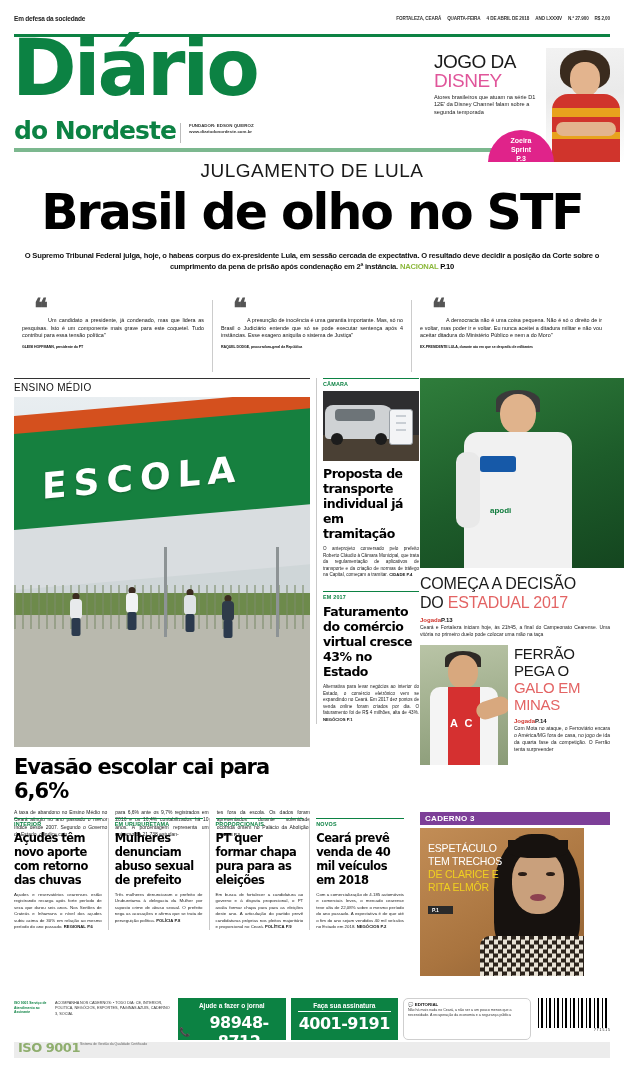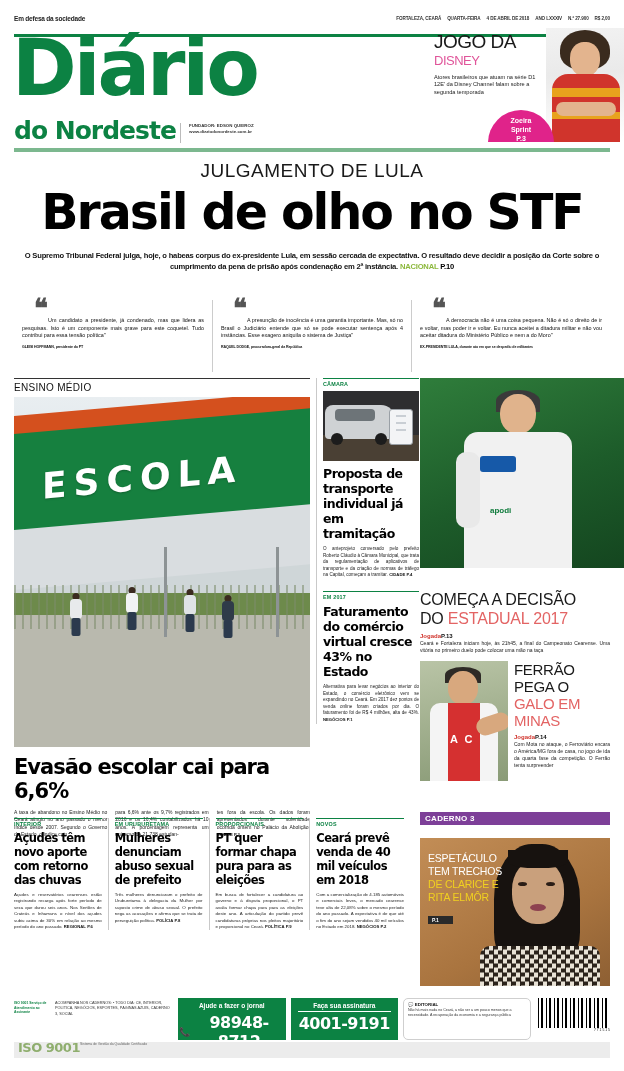--- a/index.html
+++ b/index.html
@@ -37,28 +37,28 @@
   }
   .founder{
     position:absolute;left:180px;top:99px;width:140px;
     font-size:4.4px;line-height:6px;color:#333;font-weight:700;
     border-left:1px solid #bbb;padding-left:8px;height:20px;
   }
   .mh-rule-bottom{position:absolute;left:14px;top:124px;width:596px;height:4px;background:#7cb88f;}
 
   
   .promo{
-    position:absolute;right:0;top:4px;width:198px;height:114px;overflow:hidden;
+    position:absolute;right:0;top:24px;width:198px;height:114px;overflow:hidden;
   }
   .promo-kicker{
     position:absolute;left:8px;top:4px;font-size:19px;line-height:20px;
     font-family:"Liberation Sans", sans-serif;font-weight:400;color:#1a1a1a;letter-spacing:-0.5px;
   }
   .promo-brand{
-    position:absolute;left:8px;top:23px;font-size:13px;line-height:20px;
+    position:absolute;left:8px;top:23px;font-size:19px;line-height:20px;
     font-weight:400;color:#e0559a;letter-spacing:-0.5px;
   }
   .promo-text{
     position:absolute;left:8px;top:46px;width:112px;font-size:5.6px;line-height:7.4px;color:#222;
   }
   .promo-circle{
     position:absolute;left:62px;top:82px;width:66px;height:66px;border-radius:50%;
     background:#e0238a;color:#fff;text-align:center;
     font-size:7px;line-height:9px;font-weight:700;padding-top:6px;box-sizing:border-box;
   }
@@ -169,21 +169,21 @@
   .ctp-bg{position:absolute;inset:0;background:linear-gradient(160deg,#2f7d3b 0%,#1d5c2a 55%,#14451f 100%);}
   .ctp-man{position:absolute;left:36px;top:16px;width:120px;height:178px;}
   .ctp-head{position:absolute;left:44px;top:0;width:36px;height:40px;border-radius:48%;background:#e0b38c;}
   .ctp-hair{position:absolute;left:40px;top:-4px;width:44px;height:22px;border-radius:50% 50% 0 0;background:#3a3a3a;}
   .ctp-body{position:absolute;left:8px;top:38px;width:108px;height:140px;background:#f1f1f1;border-radius:14px 14px 0 0;}
   .ctp-badge{position:absolute;left:24px;top:62px;width:36px;height:16px;background:#1659a8;border-radius:3px;}
   .ctp-arm{position:absolute;left:0px;top:58px;width:24px;height:76px;background:#e9e9e9;border-radius:10px;}
   .ctp-apodi{position:absolute;left:34px;top:112px;font-size:8px;font-weight:700;color:#0d7a3a;}
 
   .c-kicker{
-    font-size:16px;line-height:19px;letter-spacing:-0.2px;color:#1a1a1a;margin-top:22px;font-weight:400;
+    font-size:16px;line-height:19px;letter-spacing:-0.2px;color:#1a1a1a;margin-top:6px;font-weight:400;
   }
   .c-kicker .hl{color:#e36464;}
   .jogada{font-size:6px;font-weight:700;color:#d0342c;margin-top:5px;}
   .jogada b{color:#111;}
   .c-body{font-size:5px;line-height:7px;color:#222;margin-top:1px;text-align:justify;}
 
   .ferrao-wrap{display:flex;gap:6px;margin-top:7px;}
   .ferrao-photo{width:88px;height:120px;overflow:hidden;position:relative;background:#ef4444;}
   .fp-bg{position:absolute;inset:0;background:linear-gradient(170deg,#b9c4a6 0%,#8a9b77 100%);}
   .fp-head{position:absolute;left:28px;top:10px;width:30px;height:34px;border-radius:48%;background:#d8a87e;}
@@ -203,21 +203,21 @@
   .bcol:first-child{padding-left:0;}
   .b4-head{
     font-family:"DejaVu Sans", sans-serif;font-weight:700;font-size:11.5px;line-height:14px;
     letter-spacing:-0.5px;color:#000;margin-top:0;
   }
   .b4-body{margin-top:5px;font-size:4.4px;line-height:6.4px;text-align:justify;color:#222;}
 
   
   .caderno{position:absolute;left:420px;top:812px;width:190px;}
   .cad-bar{background:#7d3f98;color:#fff;font-size:8px;font-weight:700;padding:2px 5px;letter-spacing:0.3px;}
-  .cad-photo{position:relative;width:190px;height:148px;overflow:hidden;background:#b5824e;margin-top:13px;}
+  .cad-photo{position:relative;width:164px;height:148px;overflow:hidden;background:#b5824e;margin-top:3px;}
   .cad-bg{position:absolute;inset:0;background:linear-gradient(150deg,#c28d56 0%,#a9743f 60%,#8d5f33 100%);}
   .cad-hair{position:absolute;left:74px;top:6px;width:86px;height:126px;border-radius:44% 44% 30% 30%;background:#17120f;}
   .cad-face{position:absolute;left:92px;top:22px;width:52px;height:64px;border-radius:46%;background:#c9a07c;}
   .cad-eye{position:absolute;top:44px;width:9px;height:4px;border-radius:50%;background:#2a1d16;}
   .cad-lip{position:absolute;left:110px;top:66px;width:16px;height:7px;border-radius:50%;background:#8d4250;}
   .cad-fringe{position:absolute;left:88px;top:12px;width:60px;height:18px;border-radius:0 0 40% 40%;background:#17120f;}
   .cad-dress{position:absolute;left:60px;top:108px;width:120px;height:44px;background:
      repeating-conic-gradient(#2b231c 0% 25%, #e8e2d6 0% 50%) 0/9px 9px;border-radius:10px 10px 0 0;}
   .cad-text{position:absolute;left:8px;top:14px;font-size:10.5px;line-height:13px;color:#fff;letter-spacing:-0.2px;}
   .cad-text .y{color:#f0d020;text-align:center;}

